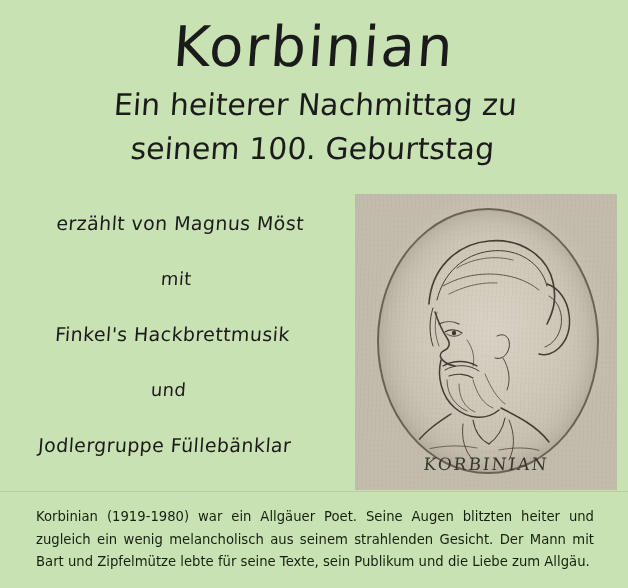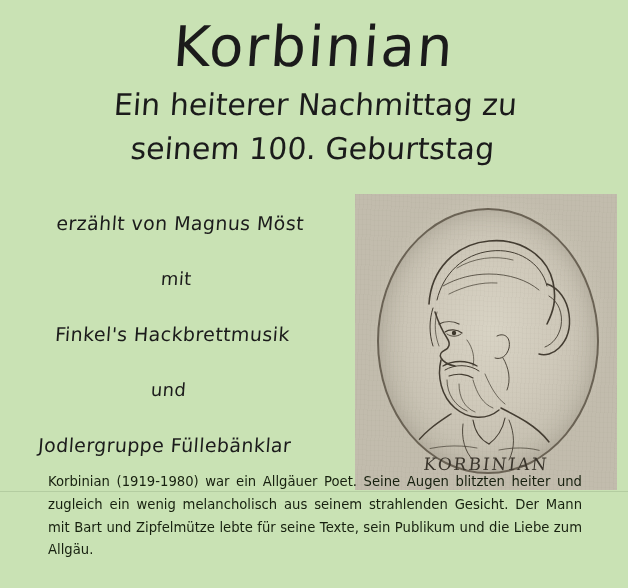--- a/index.html
+++ b/index.html
@@ -143,21 +143,21 @@
     left: 36px;
     right: 34px;
     bottom: 14px;
     font-family: "DejaVu Sans", sans-serif;
     font-size: 13.2px;
     line-height: 1.72;
     color: #17200f;
     text-align: justify;
   }
   .footer-text p {
-    margin: 12px;
+    margin: 0;
   }
 </style>
 </head>
 <body>
 
 <div class="poster">
 
   <div class="headline-block">
     <div class="title-main">Korbinian</div>
     <div class="title-sub">

